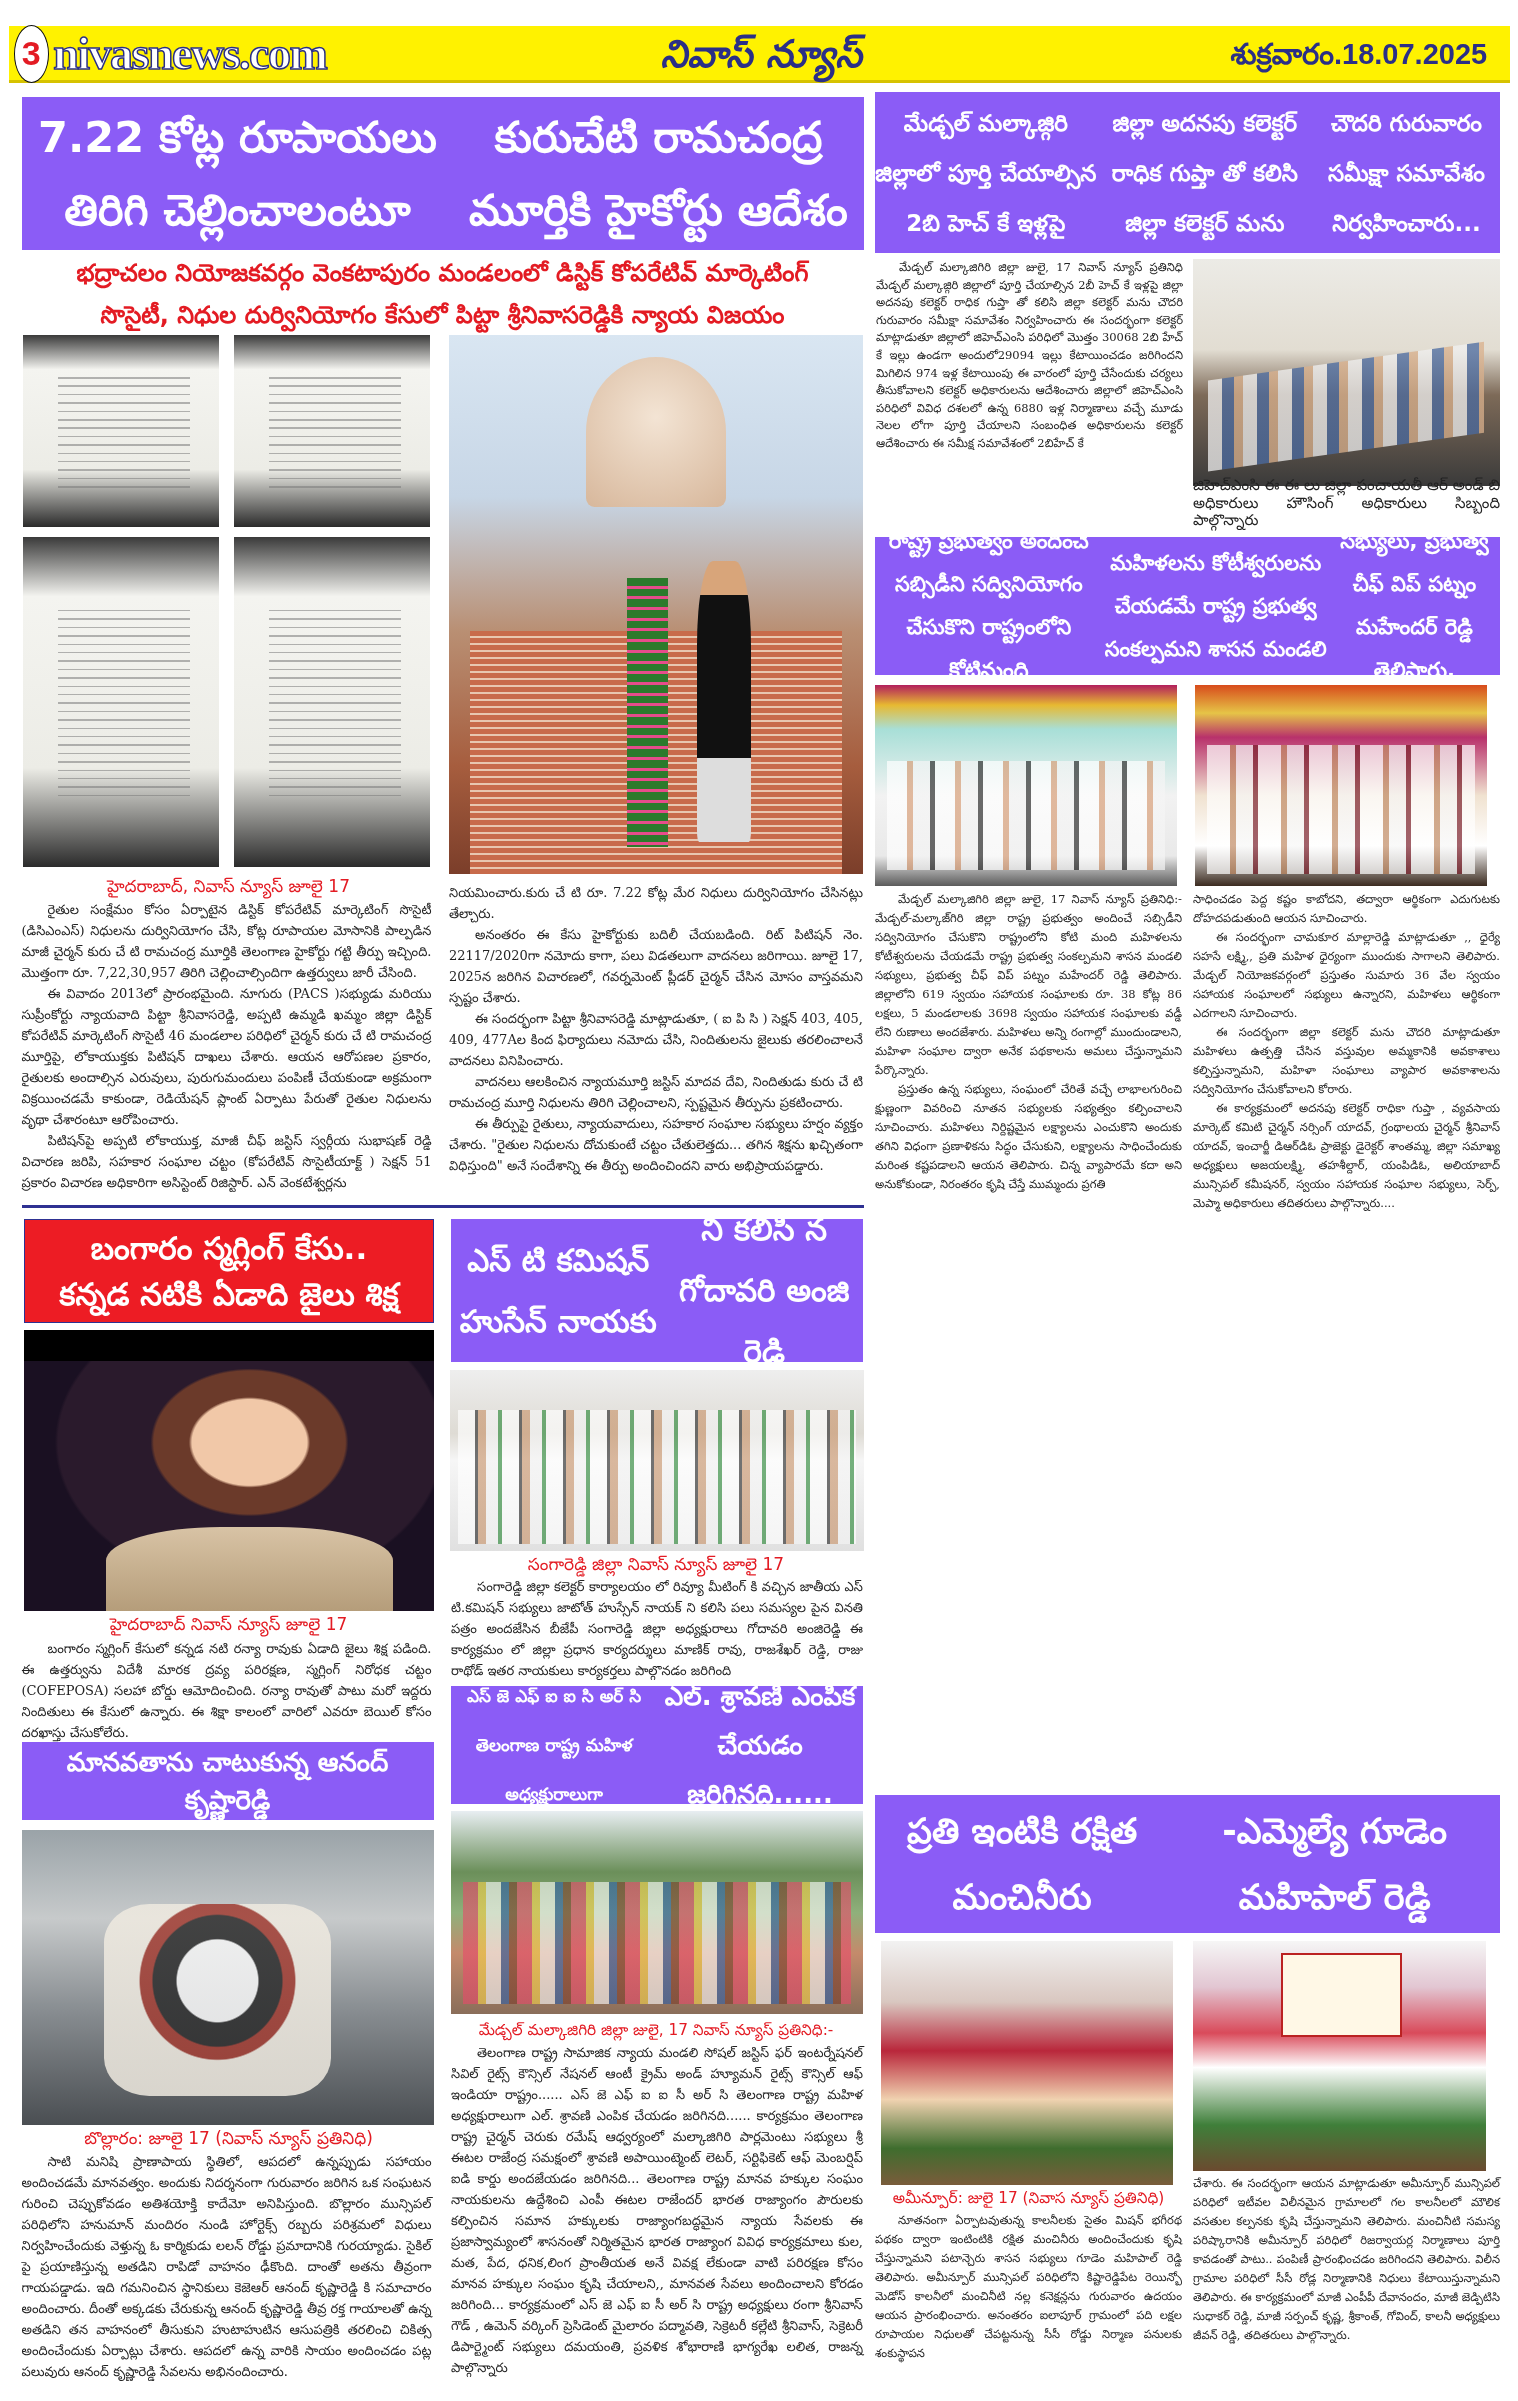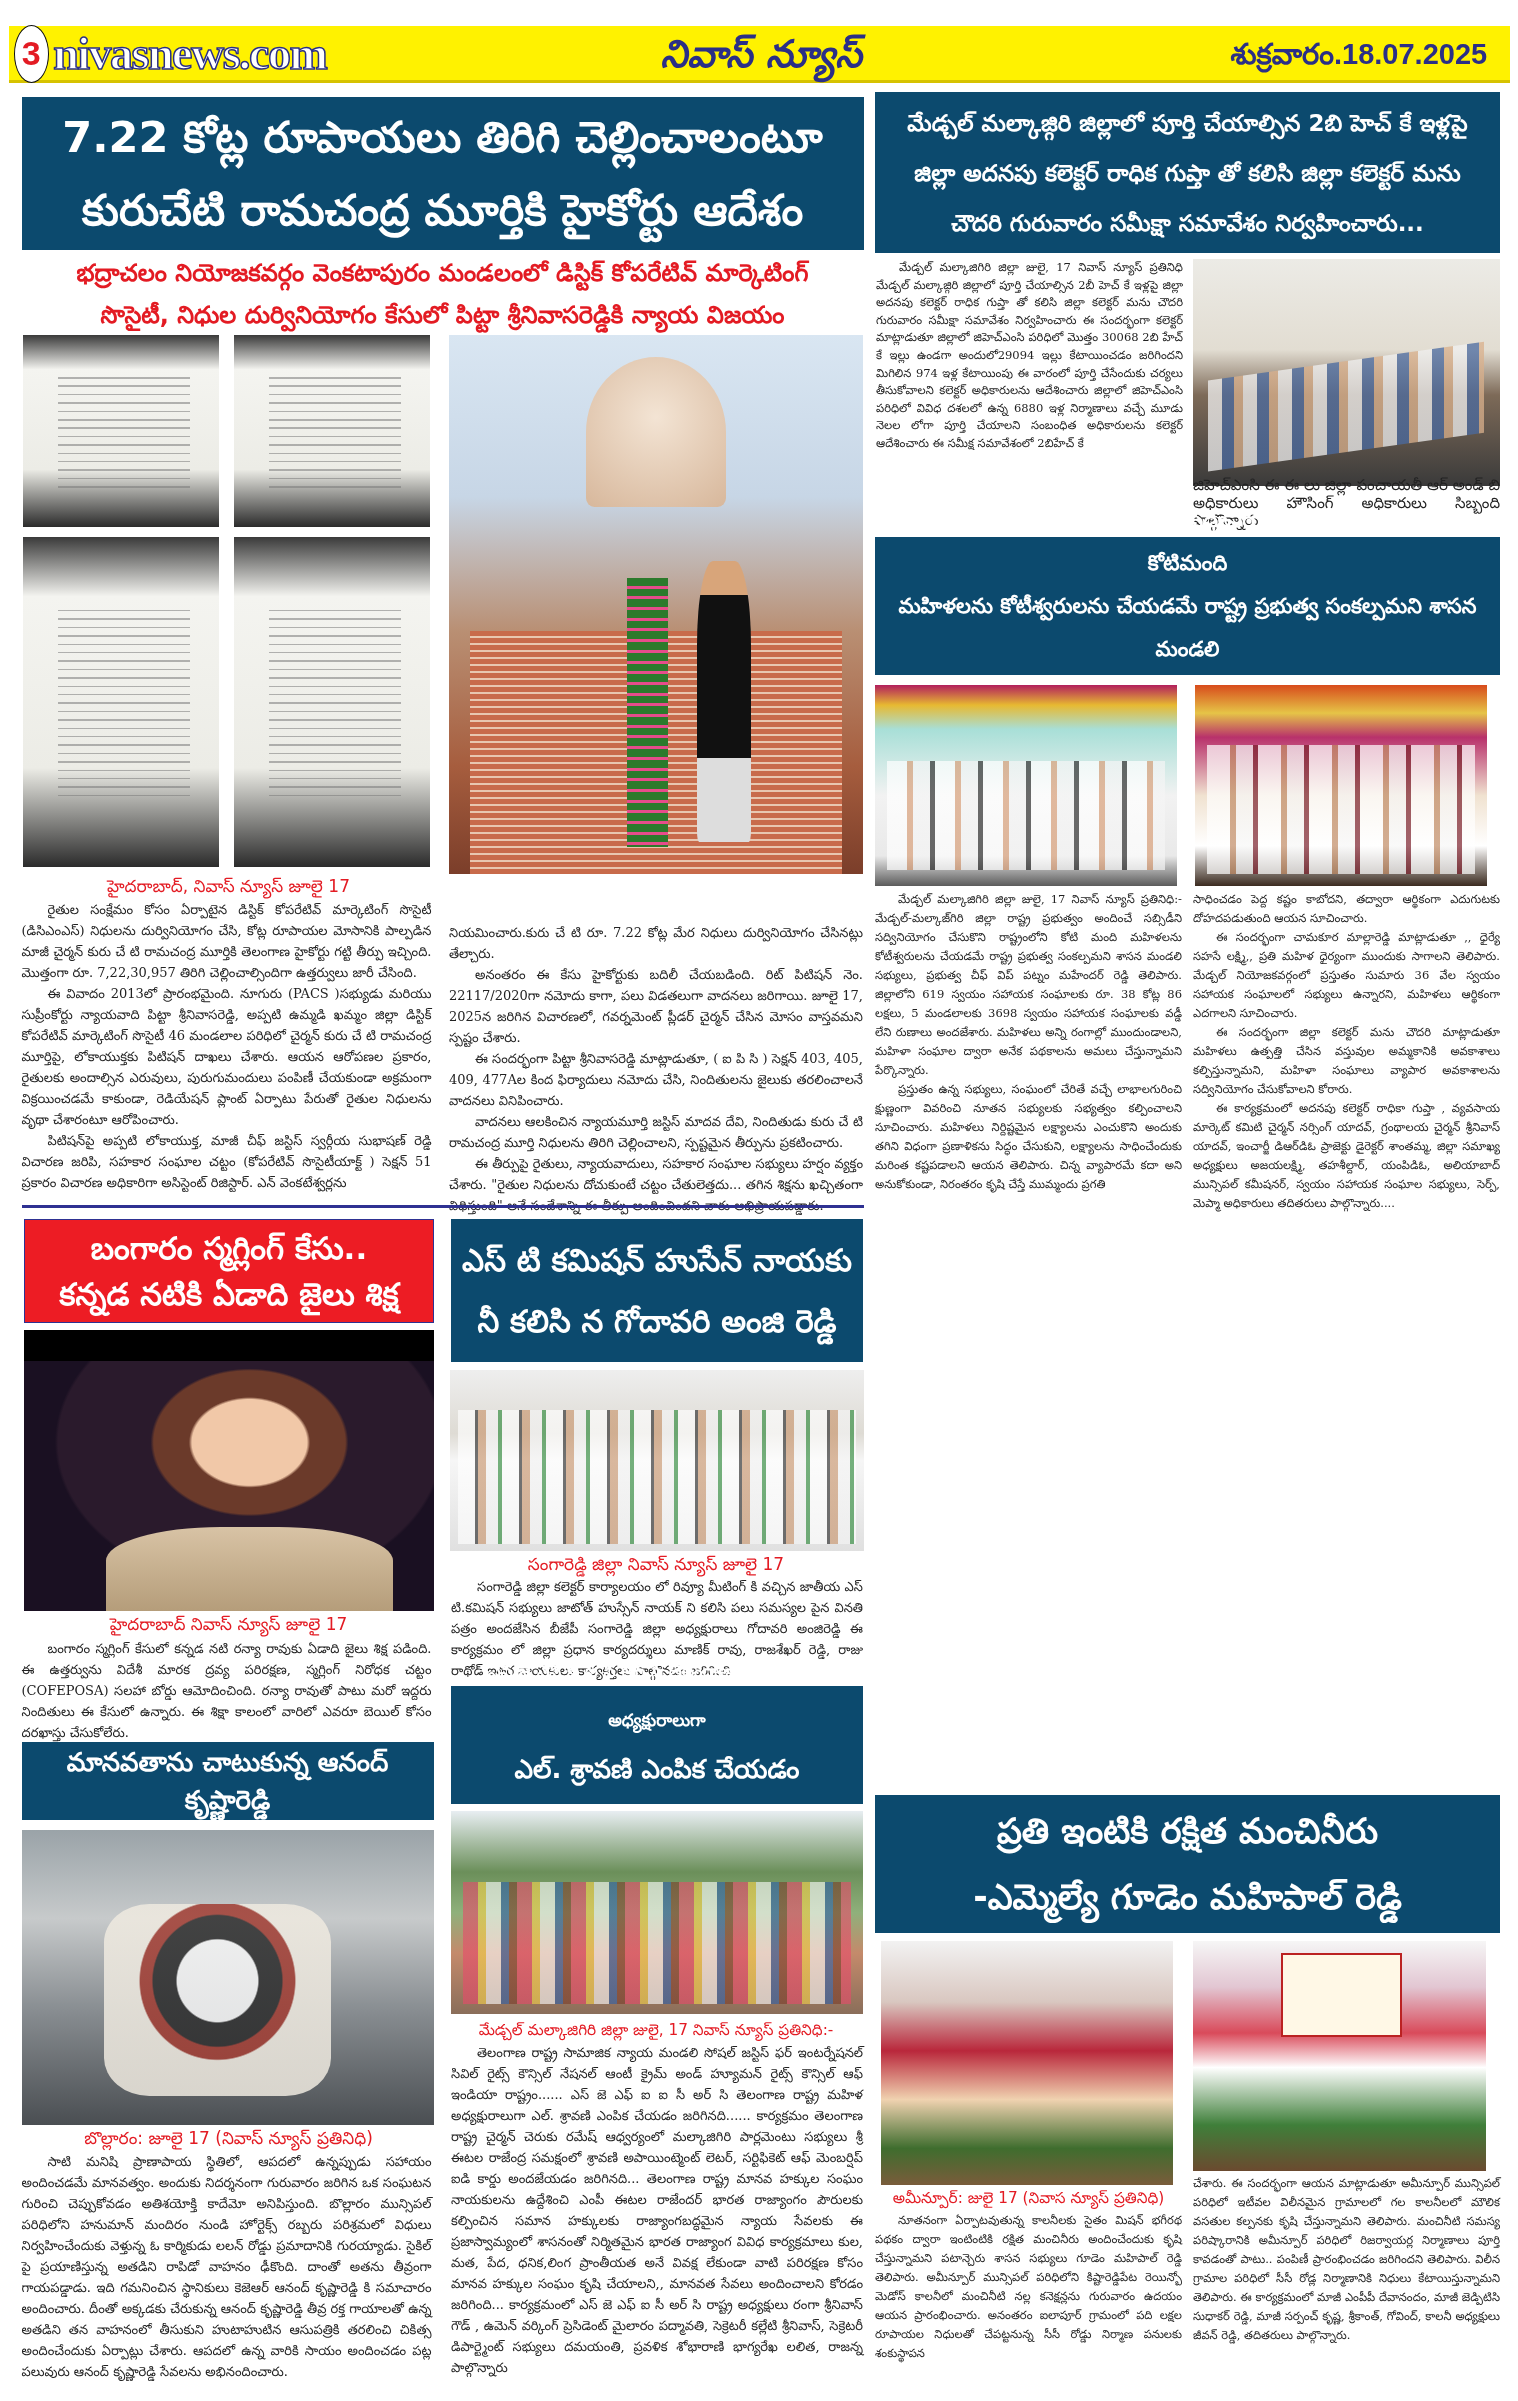--- a/index.html
+++ b/index.html
@@ -8,21 +8,21 @@
 
   
   .masthead { position: absolute; left: 9.2px; top: 26px; width: 1501px; height: 57px; background: #fff200; border-bottom: 3.1px solid #d6c200; }
   .page-no { position: absolute; left: 4.6px; top: -1.5px; width: 35px; height: 58px; border: 1.5px solid #111; border-radius: 50%; background: #fff; color: #e31b23; font-family: "Liberation Sans", sans-serif; font-weight: bold; font-size: 34px; line-height: 55px; text-align: center; }
   .site { position: absolute; left: 44px; top: 3.1px; font-family: "Liberation Serif", serif; font-size: 46px; line-height: 49px; color: #ffffff; -webkit-text-stroke: 1.5px #2b2f86; letter-spacing: -1.5px; font-weight: bold; }
   .brand { position: absolute; left: 591px; top: 0; width: 322px; height: 57px; text-align: center; font-family: "DejaVu Sans", sans-serif; font-weight: bold; font-size: 38px; line-height: 57px; color: #2b2f86; font-style: italic; }
   .date { position: absolute; right: 23px; top: 0; font-family: "Liberation Sans", sans-serif; font-weight: bold; font-size: 29px; line-height: 57px; color: #2b2f86; }
 
   
   .abs { position: absolute; }
-  .hl-blue { background: #0c4a6e; color: #ffffff; font-weight: bold; text-align: center; display: flex; align-items: center; justify-content: center; flex-direction: column; }
+  .hl-blue { background: #8b5cf6; color: #ffffff; font-weight: bold; text-align: center; display: flex; align-items: center; justify-content: center; flex-direction: row; }
   .hl-red { background: #ed1c24; color: #ffffff; font-weight: bold; text-align: center; display: flex; align-items: center; justify-content: center; flex-direction: column; border: 1.5px solid #2e3192; }
   .subhead-red { color: #e31b23; font-weight: bold; text-align: center; }
   .dateline { color: #e31b23; font-weight: normal; text-align: center; font-size: 17px; line-height: 23px; }
   .body-text { font-family: "DejaVu Serif", serif; font-size: 13px; line-height: 21px; text-align: justify; color: #222; }
   .body-text p { text-indent: 2em; }
   .rule { position: absolute; height: 3.1px; background: #2e3192; }
 
   
   .photo { position: absolute; overflow: hidden; }
   .doc-photo { background: linear-gradient(180deg, #3a3a3a 0%, #f4f4f0 18%, #ecece6 70%, #2b2b2b 100%); }
@@ -80,21 +80,21 @@
     <div class="steps"></div>
     <div class="plants"></div>
     <div class="person"></div>
   </div>
   <div class="abs dateline" style="left:21.5px;top:875px;width:414px;">హైదరాబాద్, నివాస్ న్యూస్ జూలై 17</div>
   <div class="abs body-text" style="left:21.5px;top:899px;width:410px;">
     <p>రైతుల సంక్షేమం కోసం ఏర్పాటైన డిస్టిక్ కోపరేటివ్ మార్కెటింగ్ సొసైటీ (డిసిఎంఎస్) నిధులను దుర్వినియోగం చేసి, కోట్ల రూపాయల మోసానికి పాల్పడిన మాజీ చైర్మన్ కురు చే టి రామచంద్ర మూర్తికి తెలంగాణ హైకోర్టు గట్టి తీర్పు ఇచ్చింది. మొత్తంగా రూ. 7,22,30,957 తిరిగి చెల్లించాల్సిందిగా ఉత్తర్వులు జారీ చేసింది.</p>
     <p>ఈ వివాదం 2013లో ప్రారంభమైంది. నూగురు (PACS )సభ్యుడు మరియు సుప్రీంకోర్టు న్యాయవాది పిట్టా శ్రీనివాసరెడ్డి, అప్పటి ఉమ్మడి ఖమ్మం జిల్లా డిస్టిక్ కోపరేటివ్ మార్కెటింగ్ సొసైటీ 46 మండలాల పరిధిలో చైర్మన్ కురు చే టి రామచంద్ర మూర్తిపై, లోకాయుక్తకు పిటిషన్ దాఖలు చేశారు. ఆయన ఆరోపణల ప్రకారం, రైతులకు అందాల్సిన ఎరువులు, పురుగుమందులు పంపిణీ చేయకుండా అక్రమంగా విక్రయించడమే కాకుండా, రెడియేషన్ ప్లాంట్ ఏర్పాటు పేరుతో రైతుల నిధులను వృథా చేశారంటూ ఆరోపించారు.</p>
     <p>పిటిషన్‌పై అప్పటి లోకాయుక్త, మాజీ చీఫ్ జస్టిస్ స్వర్గీయ సుభాషణ్ రెడ్డి విచారణ జరిపి, సహకార సంఘాల చట్టం (కోపరేటివ్ సొసైటీయాక్ట్ ) సెక్షన్ 51 ప్రకారం విచారణ అధికారిగా అసిస్టెంట్ రిజిస్టార్. ఎన్ వెంకటేశ్వర్లను</p>
   </div>
-  <div class="abs body-text" style="left:449px;top:922px;width:414px;">
+  <div class="abs body-text" style="left:449px;top:882px;width:414px;">
     <p style="text-indent:0">నియమించారు.కురు చే టి రూ. 7.22 కోట్ల మేర నిధులు దుర్వినియోగం చేసినట్లు తేల్చారు.</p>
     <p>అనంతరం ఈ కేసు హైకోర్టుకు బదిలీ చేయబడింది. రిట్ పిటిషన్ నెం. 22117/2020గా నమోదు కాగా, పలు విడతలుగా వాదనలు జరిగాయి. జూలై 17, 2025న జరిగిన విచారణలో, గవర్నమెంట్ ప్లీడర్ చైర్మన్ చేసిన మోసం వాస్తవమని స్పష్టం చేశారు.</p>
     <p>ఈ సందర్భంగా పిట్టా శ్రీనివాసరెడ్డి మాట్లాడుతూ, ( ఐ పి సి ) సెక్షన్ 403, 405, 409, 477Aల కింద ఫిర్యాదులు నమోదు చేసి, నిందితులను జైలుకు తరలించాలనే వాదనలు వినిపించారు.</p>
     <p>వాదనలు ఆలకించిన న్యాయమూర్తి జస్టిస్ మాదవ దేవి, నిందితుడు కురు చే టి రామచంద్ర మూర్తి నిధులను తిరిగి చెల్లించాలని, స్పష్టమైన తీర్పును ప్రకటించారు.</p>
     <p>ఈ తీర్పుపై రైతులు, న్యాయవాదులు, సహకార సంఘాల సభ్యులు హర్షం వ్యక్తం చేశారు. "రైతుల నిధులను దోచుకుంటే చట్టం చేతులెత్తదు... తగిన శిక్షను ఖచ్చితంగా విధిస్తుంది" అనే సందేశాన్ని ఈ తీర్పు అందించిందని వారు అభిప్రాయపడ్డారు.</p>
   </div>
 </section>
 
 <div class="rule" style="left:21.5px;top:1205px;width:842px;"></div>
 

